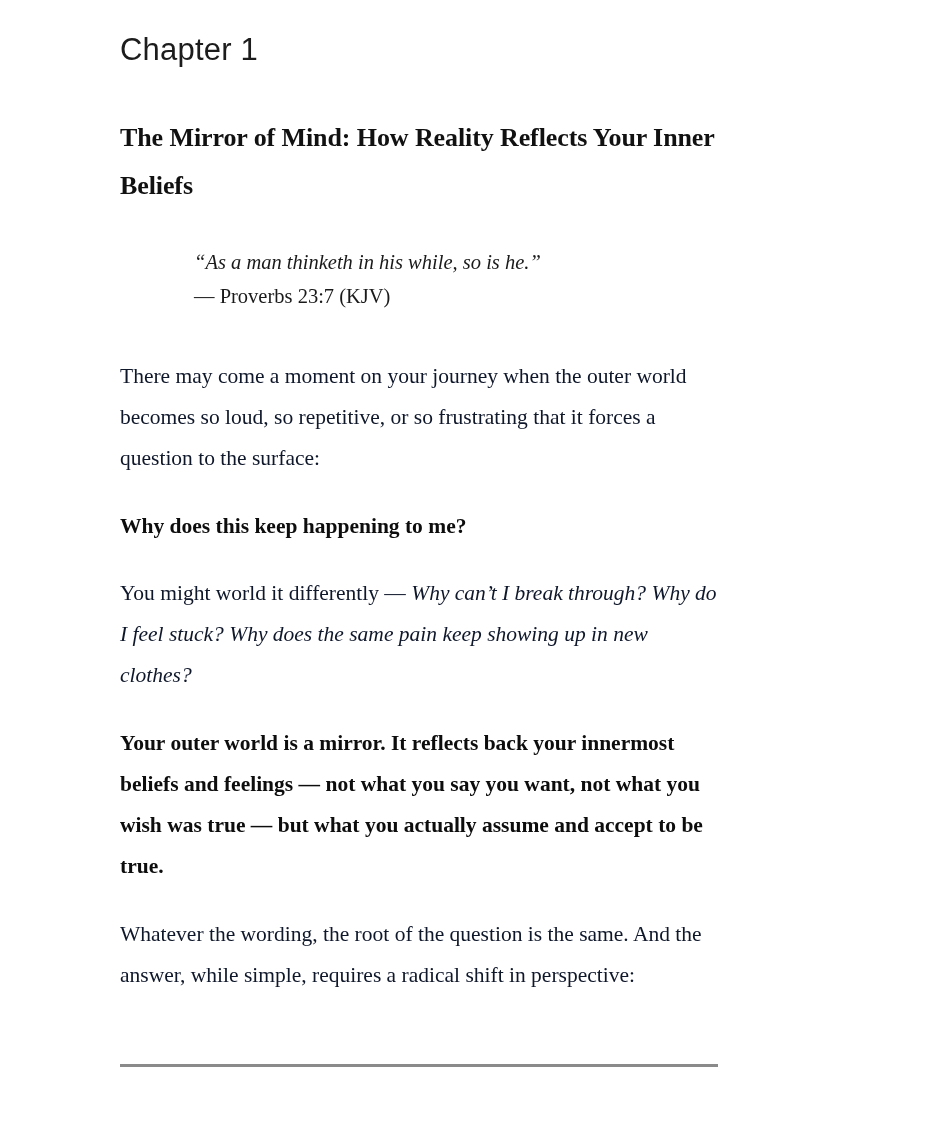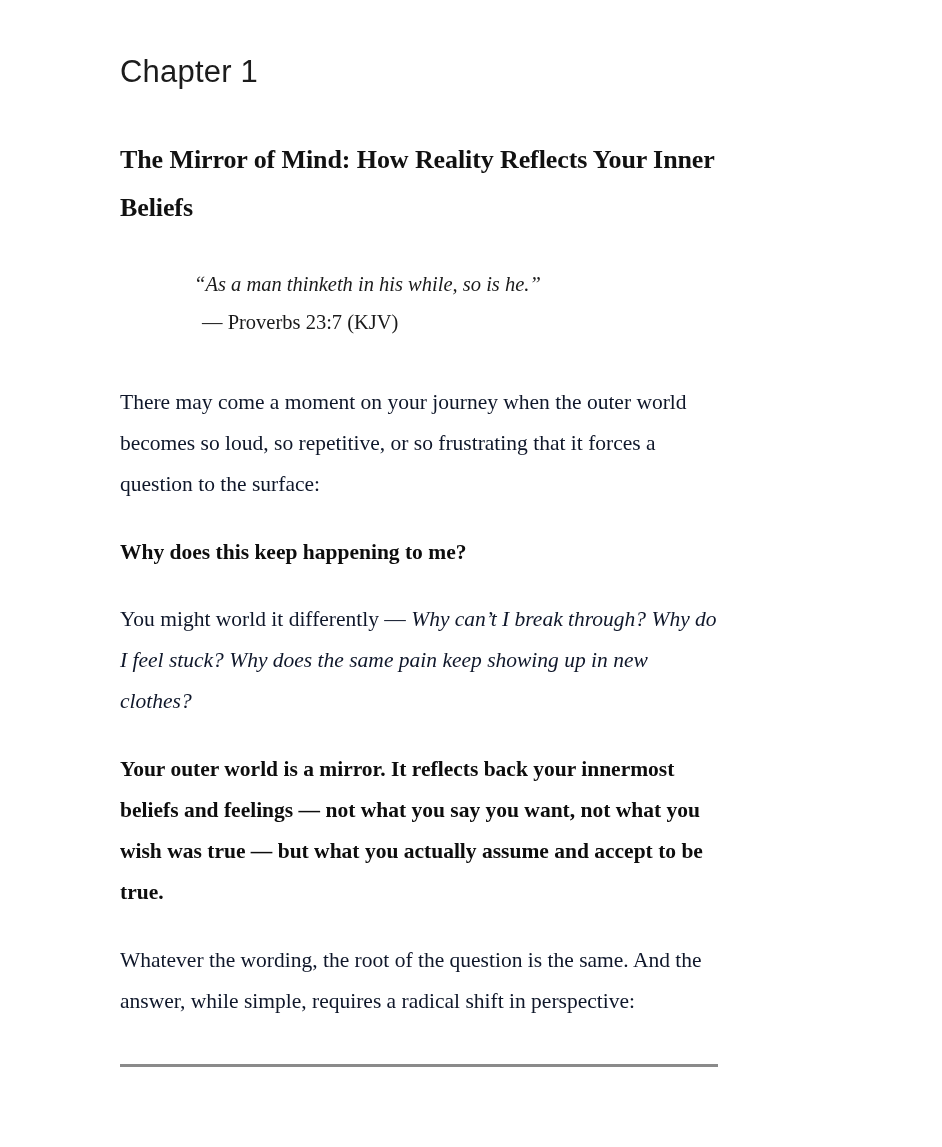--- a/index.html
+++ b/index.html
@@ -12,21 +12,21 @@
     height: 1147px;
     font-family: "Liberation Serif", serif;
     color: #1a1a1a;
     overflow: hidden;
   }
   .page {
     position: relative;
     width: 812px;
     height: 1147px;
     box-sizing: border-box;
-    padding: 53px 94px 0 120px;
+    padding: 31px 94px 0 120px;
   }
   .chapter-label {
     font-family: "Liberation Sans", sans-serif;
     font-size: 31px;
     font-weight: 400;
     color: #1c1c1c;
     letter-spacing: 0.2px;
     margin: 0 0 46px 0;
     line-height: 1.2;
   }
@@ -47,21 +47,21 @@
     font-style: italic;
     font-size: 20.5px;
     line-height: 1.45;
     color: #1a1a1a;
     margin: 0 0 4px 0;
   }
   .epigraph-source {
     font-size: 20.5px;
     line-height: 1.45;
     color: #1a1a1a;
-    margin: 8px;
+    margin: 0;
   }
   p.body-text {
     font-size: 21.5px;
     line-height: 1.92;
     color: #0f172a;
     margin: 0 0 26px 0;
     max-width: 735px;
   }
   p.body-text.bold {
     font-weight: bold;

